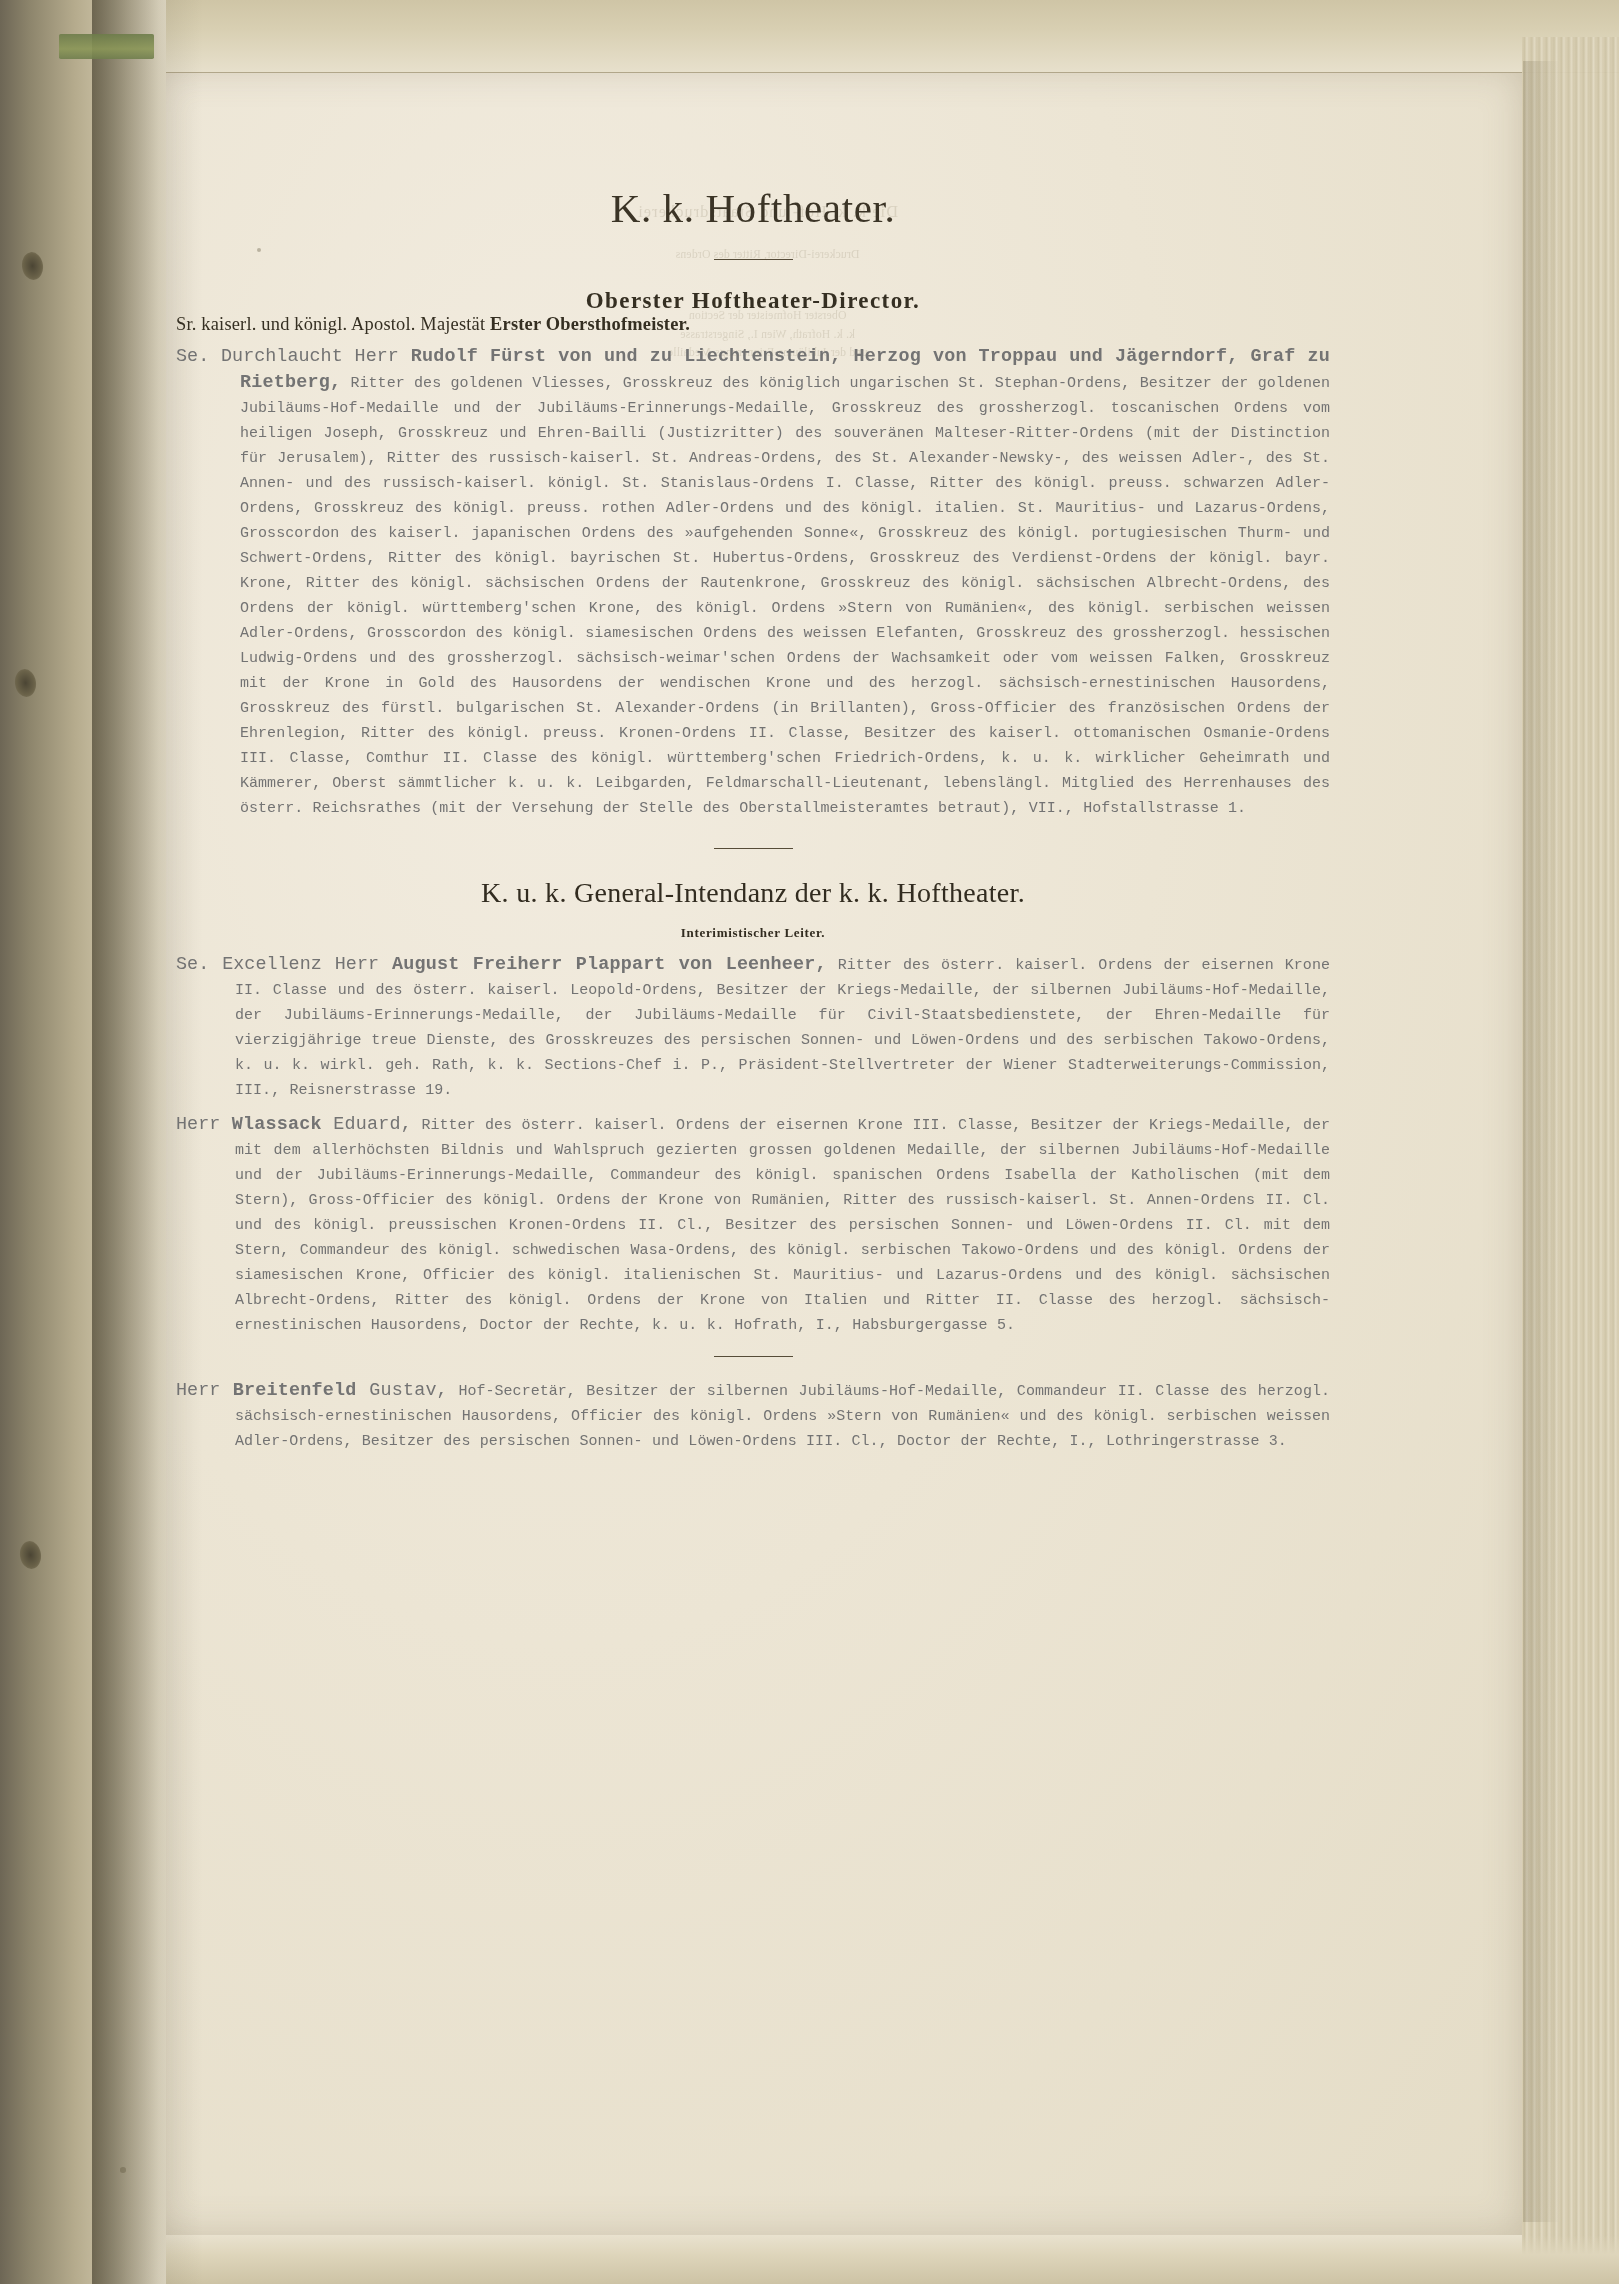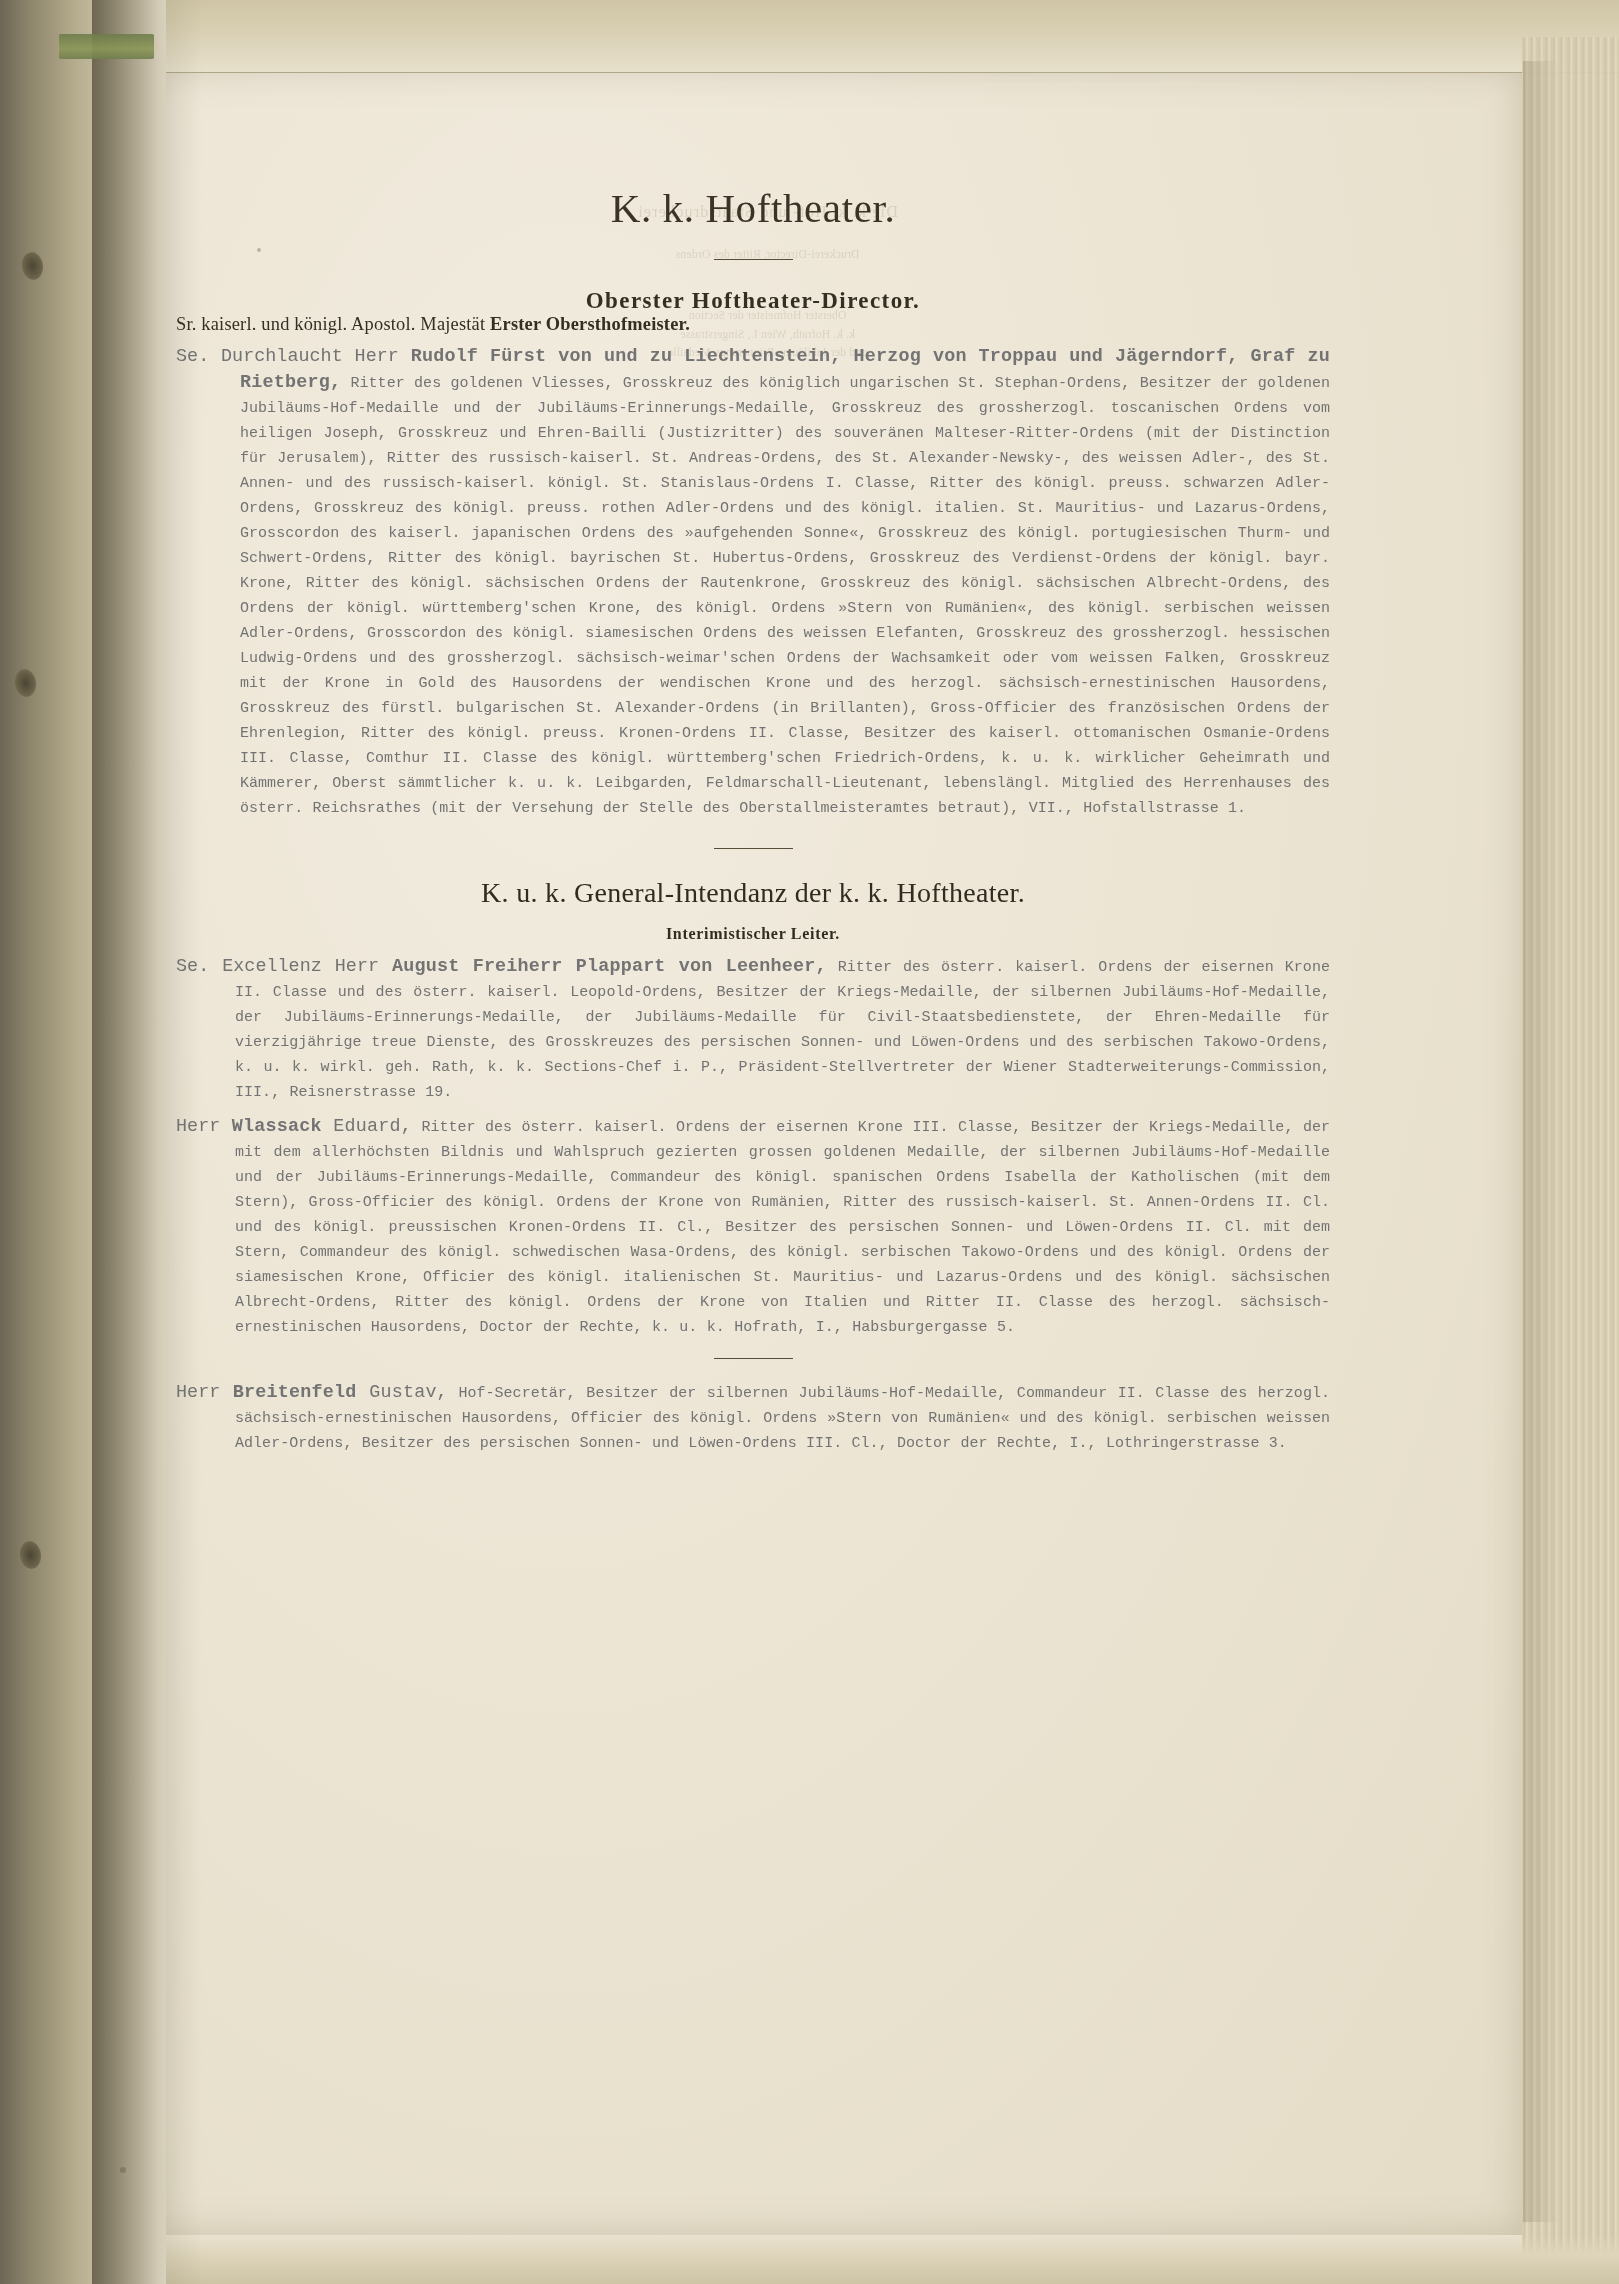--- a/index.html
+++ b/index.html
@@ -144,21 +144,21 @@
     text-align: center;
     font-size: 28px;
     color: #322c20;
     margin: 0 0 16px 0;
     letter-spacing: 0.3px;
     font-weight: normal;
   }
   .h2b .strong { font-weight: normal; }
   .h4c {
     text-align: center;
-    font-size: 16px;
+    font-size: 13px;
     font-weight: bold;
     color: #322c20;
     letter-spacing: 0.7px;
     margin: 0 0 11px 0;
   }
   .entry {
     font-size: 15px;
     line-height: 25px;
     color: #737373;
     text-align: justify;

